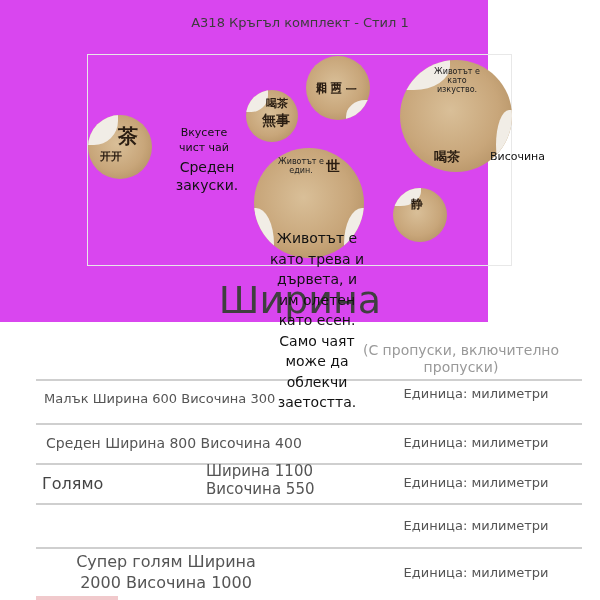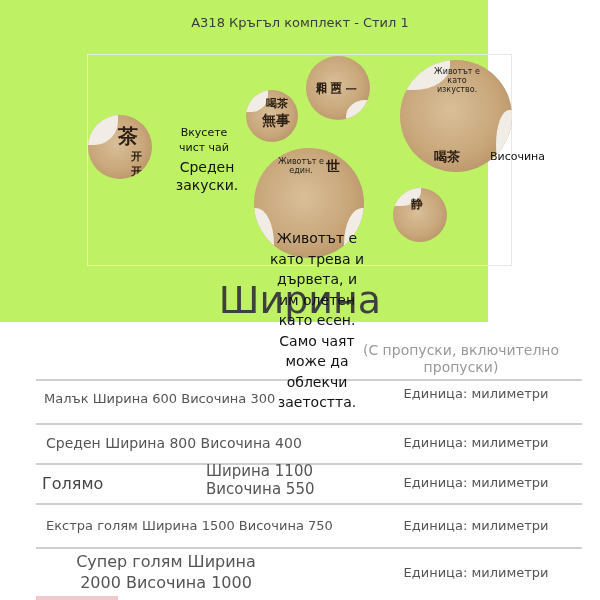--- a/index.html
+++ b/index.html
@@ -1,17 +1,17 @@
 <!DOCTYPE html>
 <html><head>
 <meta charset="utf-8">
 <style>
   html, body { margin: 0; padding: 0; }
   body { width: 600px; height: 600px; position: relative; overflow: hidden; background: #fff; font-family: "DejaVu Sans", sans-serif; }
-  .top { position: absolute; left: 0; top: 0; width: 488px; height: 322px; background: #bef264; }
+  .top { position: absolute; left: 0; top: 0; width: 488px; height: 322px; background: #d946ef; }
   .title { position: absolute; left: 0; top: 15px; width: 600px; text-align: center; color: #3c3c3c; font-size: 13px; }
   .frame { position: absolute; left: 87px; top: 54px; width: 425px; height: 212px; border: 1px solid #e8e8e8; box-sizing: border-box; }
   .circle { position: absolute; border-radius: 50%; background: radial-gradient(circle at 45% 45%, #d9bf98 0%, #c8a67a 55%, #a98658 100%); overflow: hidden; }
   .circle .peel { position: absolute; background: #f1ede6; }
   .circle .glyph { position: absolute; color: #2a1d12; font-family: "DejaVu Serif", serif; font-weight: bold; }
   .ctext { position: absolute; color: #222; text-align: center; line-height: 1.15; }
   .overlay { position: absolute; color: #111; text-align: center; }
   .big-word { position: absolute; left: 0; top: 270px; width: 600px; text-align: center; font-size: 38px; color: #3f3f3f; margin-top: 8px; }
   .table { position: absolute; left: 36px; top: 322px; width: 546px; }
   .row { position: absolute; left: 0; width: 546px; border-bottom: 2px solid #cfcfcf; }
@@ -23,21 +23,21 @@
 <body>
 
 <div class="top">
   <div class="title">A318 Кръгъл комплект - Стил 1</div>
 
   <div class="frame"></div>
 
   <div class="circle" style="left:88px;top:115px;width:64px;height:64px;">
     <div class="peel" style="left:-10px;top:-10px;width:40px;height:40px;border-radius:0 0 60% 0;"></div>
     <div class="glyph" style="left:30px;top:8px;font-size:20px;">茶</div>
-    <div class="glyph" style="left:43px;top:34px;font-size:11px;">开开</div>
+    <div class="glyph" style="left:12px;top:34px;font-size:11px;">开开</div>
   </div>
 
 
   <div class="circle" style="left:246px;top:90px;width:52px;height:52px;">
     <div class="peel" style="left:-6px;top:-6px;width:28px;height:28px;border-radius:0 0 60% 0;"></div>
     <div class="glyph" style="left:20px;top:6px;font-size:11px;">喝茶</div>
     <div class="glyph" style="left:16px;top:22px;font-size:14px;">無事</div>
   </div>
 
   <div class="circle" style="left:306px;top:56px;width:64px;height:64px;">
@@ -83,21 +83,20 @@
   <div class="row" style="top:103px;height:38px;">
     <div class="cell" style="left:10px;top:10px;font-size:14px;">Среден Ширина 800 Височина 400</div>
     <div class="unit" style="top:10px;">Единица: милиметри</div>
   </div>
   <div class="row" style="top:143px;height:38px;">
     <div class="cell" style="left:6px;top:9px;font-size:16px;color:#444;">Голямо</div>
     <div class="cell" style="left:170px;top:-3px;width:140px;text-align:left;font-size:15px;line-height:18px;">Ширина 1100 Височина 550</div>
     <div class="unit" style="top:10px;">Единица: милиметри</div>
   </div>
   <div class="row" style="top:183px;height:42px;">
-    <div class="cell" style="left:10px;top:13px;font-size:13px;">Екстра голям Ширина 1500 Височина 750</div>
     <div class="unit" style="top:13px;">Единица: милиметри</div>
   </div>
   <div class="row" style="top:227px;height:46px;border-bottom:none;">
     <div class="cell" style="left:20px;top:2px;width:220px;text-align:center;font-size:16px;line-height:21px;">Супер голям Ширина 2000 Височина 1000</div>
     <div class="unit" style="top:16px;">Единица: милиметри</div>
   </div>
 </div>
 
 <div class="overlay" style="left:268px;top:228px;width:98px;font-size:14px;line-height:20.5px;">Животът е като трева и дървета, и им олетен като есен. Само чаят може да облекчи заетостта.</div>
 

